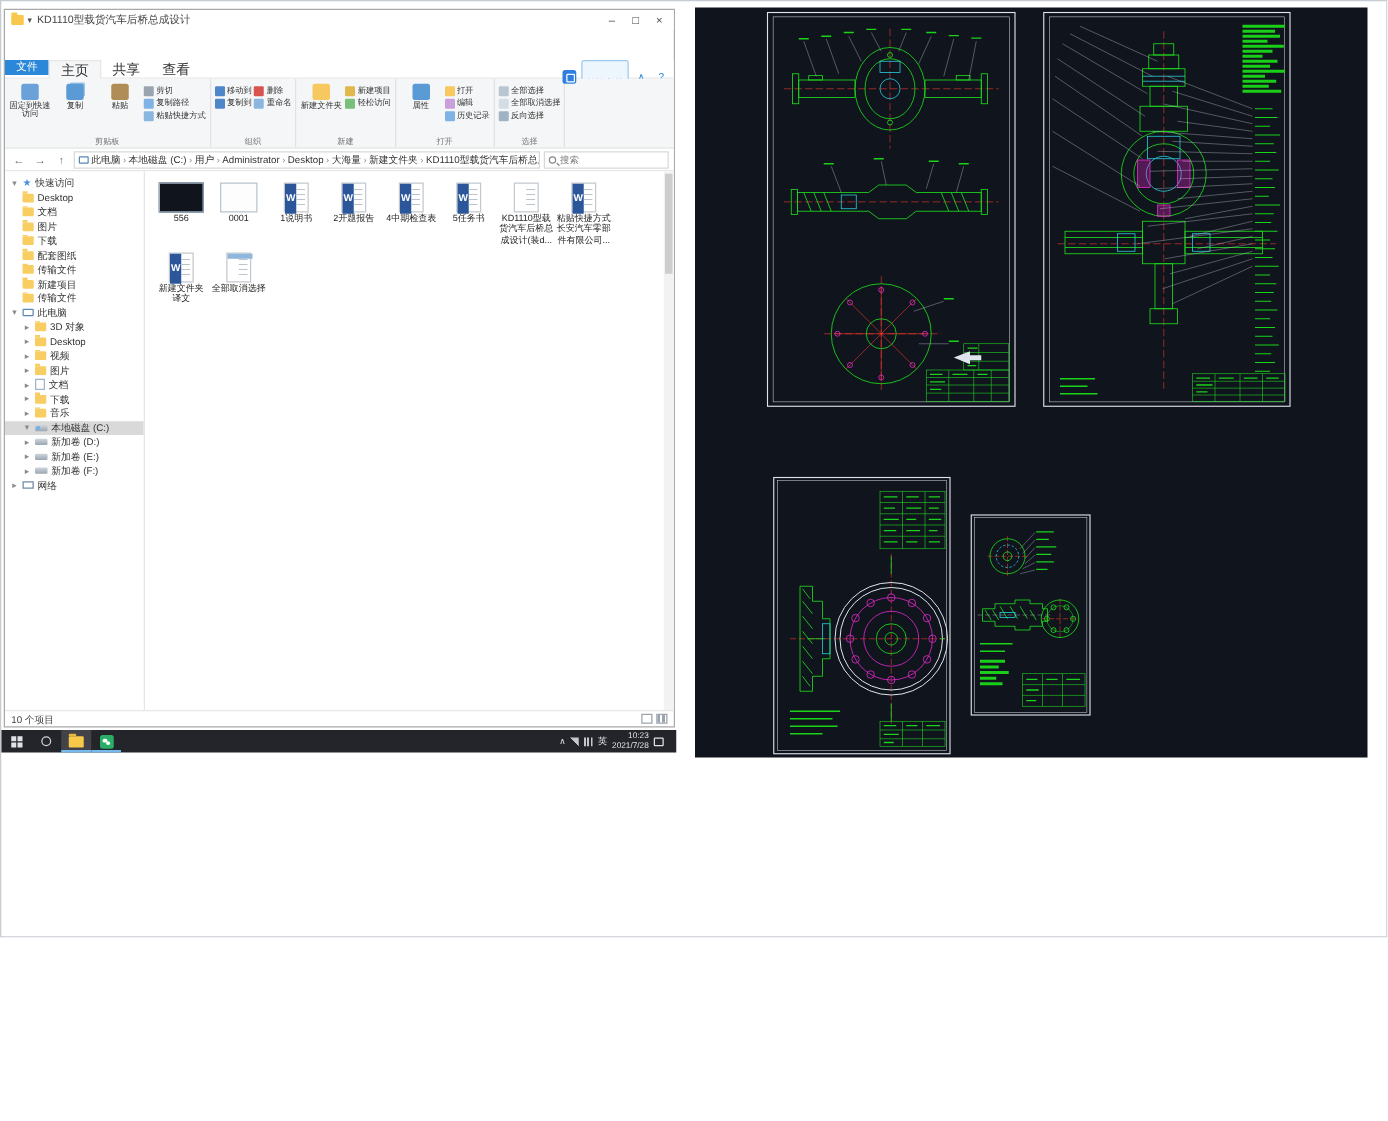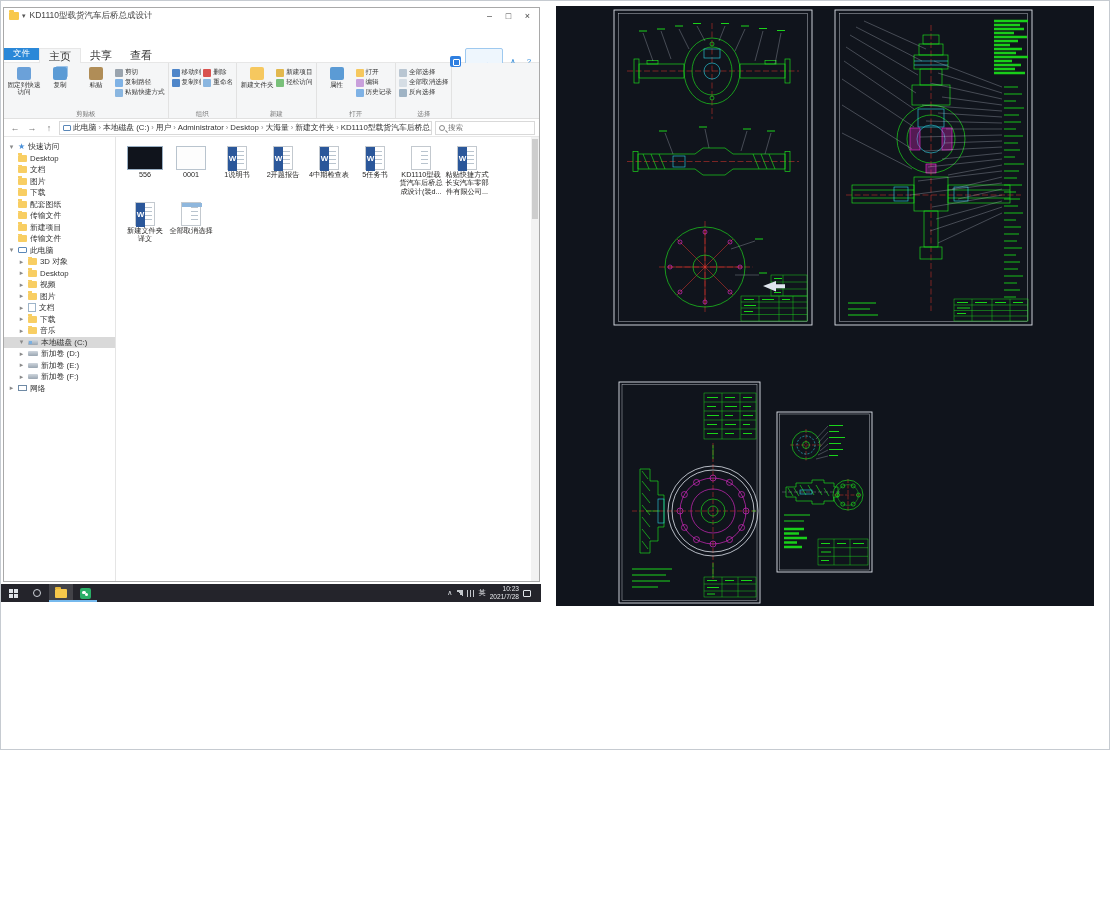--- a/index.html
+++ b/index.html
@@ -511,20 +511,27 @@
               </span>
             <span>全部取消选择</span>
           </div>
         </div>
         <div class="vscroll">
             <div class="vthumb"></div>
           </div>
       </div>
     </div>
 
+    <div class="statusbar">
+      <span>10 个项目</span>
+      <span class="sb-views">
+        <span class="sb-vico"></span>
+        <span class="sb-vico grid"></span>
+      </span>
+    </div>
   </div>
 
   <div class="taskbar">
     <div class="tb-icon">
         <span class="win-logo"></span>
       </div>
     <div class="tb-icon">
         <span class="search-ring"></span>
       </div>
     <div class="tb-icon active">

